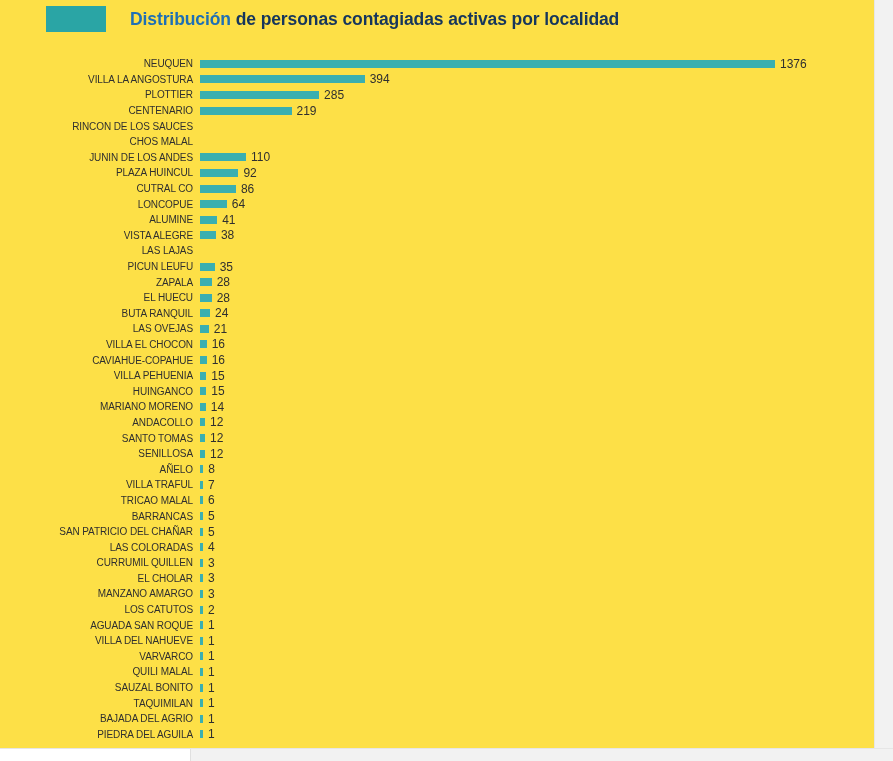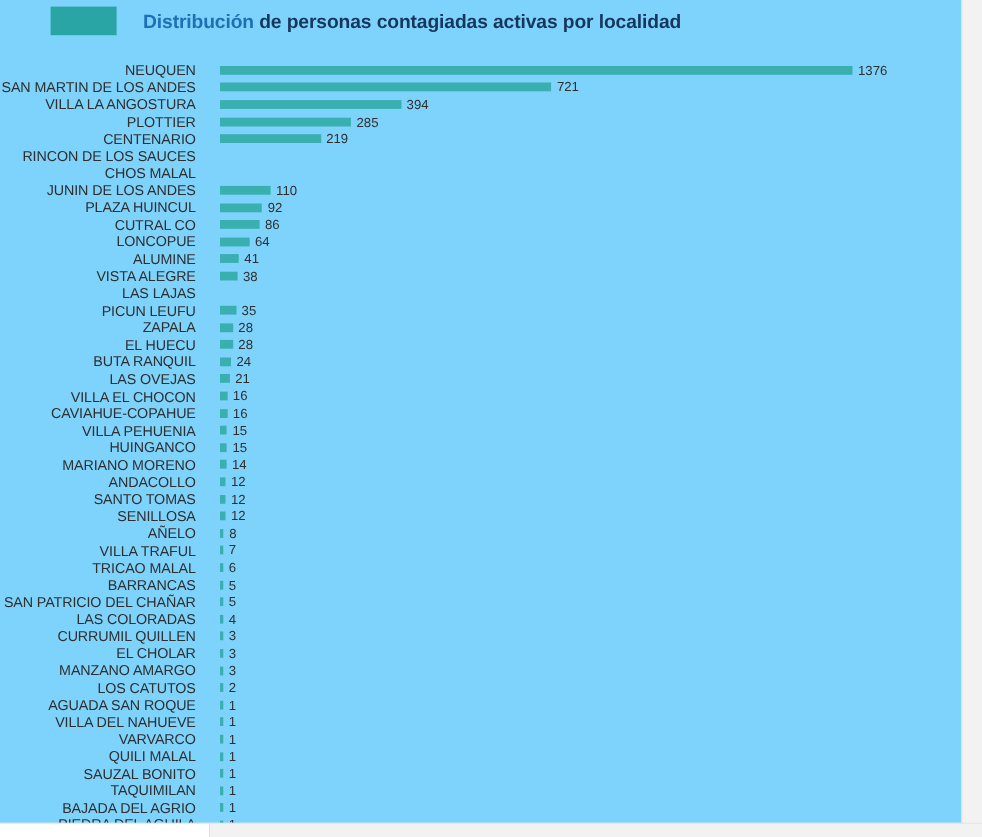--- a/index.html
+++ b/index.html
@@ -11,21 +11,21 @@
     height: 761px;
     background: #ffffff;
     font-family: "Liberation Sans", sans-serif;
     overflow: hidden;
     position: relative;
   }
   .page {
     position: relative;
     width: 893px;
     height: 761px;
-    background: #7dd3fc;
+    background: #fde047;
     box-sizing: border-box;
   }
   
   .header {
     display: flex;
     align-items: center;
     height: 38px;
     padding-left: 46px;
     box-sizing: border-box;
   }
@@ -59,22 +59,22 @@
     padding-left: 0px;
   }
   .row {
     display: flex;
     align-items: center;
     height: 15.6px;
   }
   .row-label {
     width: 200px;
     text-align: right;
-    padding-right: 22px;
-    font-size: 13px;
+    padding-right: 7px;
+    font-size: 10px;
     color: #2f2f2f;
     white-space: nowrap;
     box-sizing: border-box;
     letter-spacing: -0.1px;
   }
   .row-barzone {
     position: relative;
     flex: 1 1 auto;
     height: 15.6px;
     display: flex;
@@ -139,27 +139,20 @@
   <div class="chart-wrap">
     <div class="rows" id="rows">
         <div class="row">
           <div class="row-label">NEUQUEN</div>
           <div class="row-barzone">
             <div class="bar" style="width: 575px; background: rgb(58, 175, 176);"></div>
             <div class="row-value">1376</div>
           </div>
         </div>
         <div class="row">
-          <div class="row-label">SAN MARTIN DE LOS ANDES</div>
-          <div class="row-barzone">
-            <div class="bar" style="width: 301.29px; background: rgb(58, 175, 176);"></div>
-            <div class="row-value">721</div>
-          </div>
-        </div>
-        <div class="row">
           <div class="row-label">VILLA LA ANGOSTURA</div>
           <div class="row-barzone">
             <div class="bar" style="width: 164.644px; background: rgb(58, 175, 176);"></div>
             <div class="row-value">394</div>
           </div>
         </div>
         <div class="row">
           <div class="row-label">PLOTTIER</div>
           <div class="row-barzone">
             <div class="bar" style="width: 119.095px; background: rgb(58, 175, 176);"></div>

